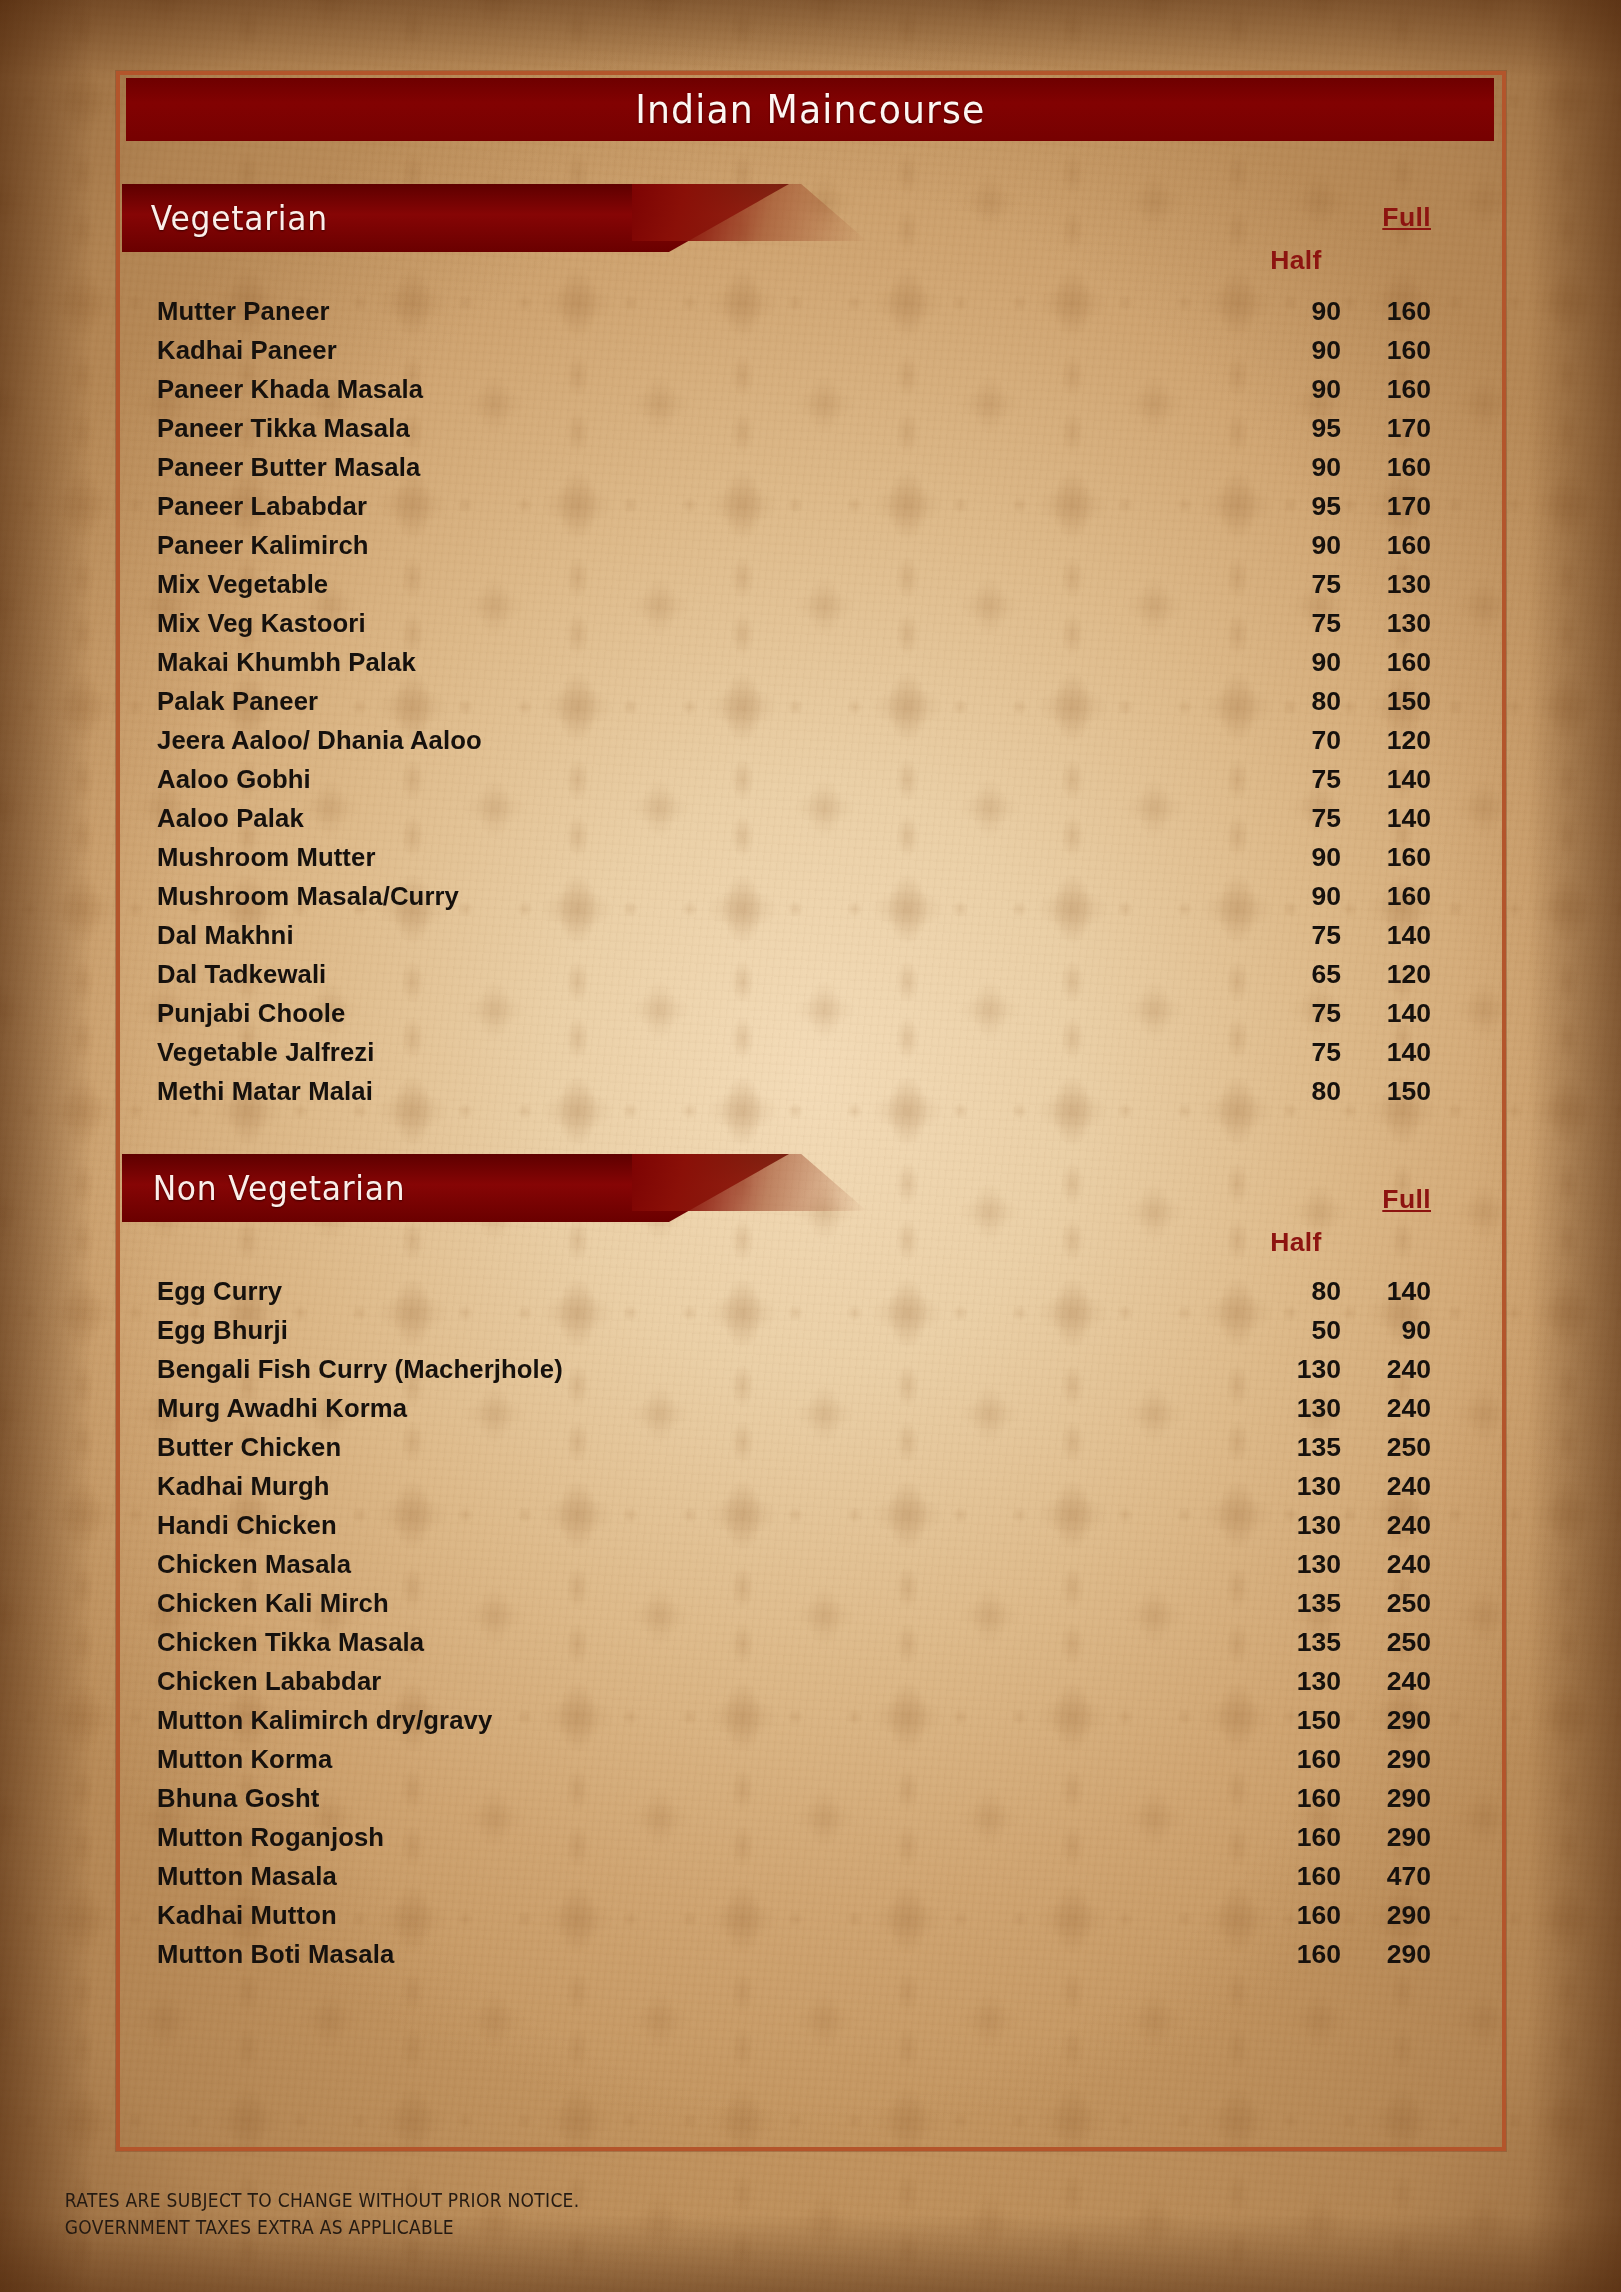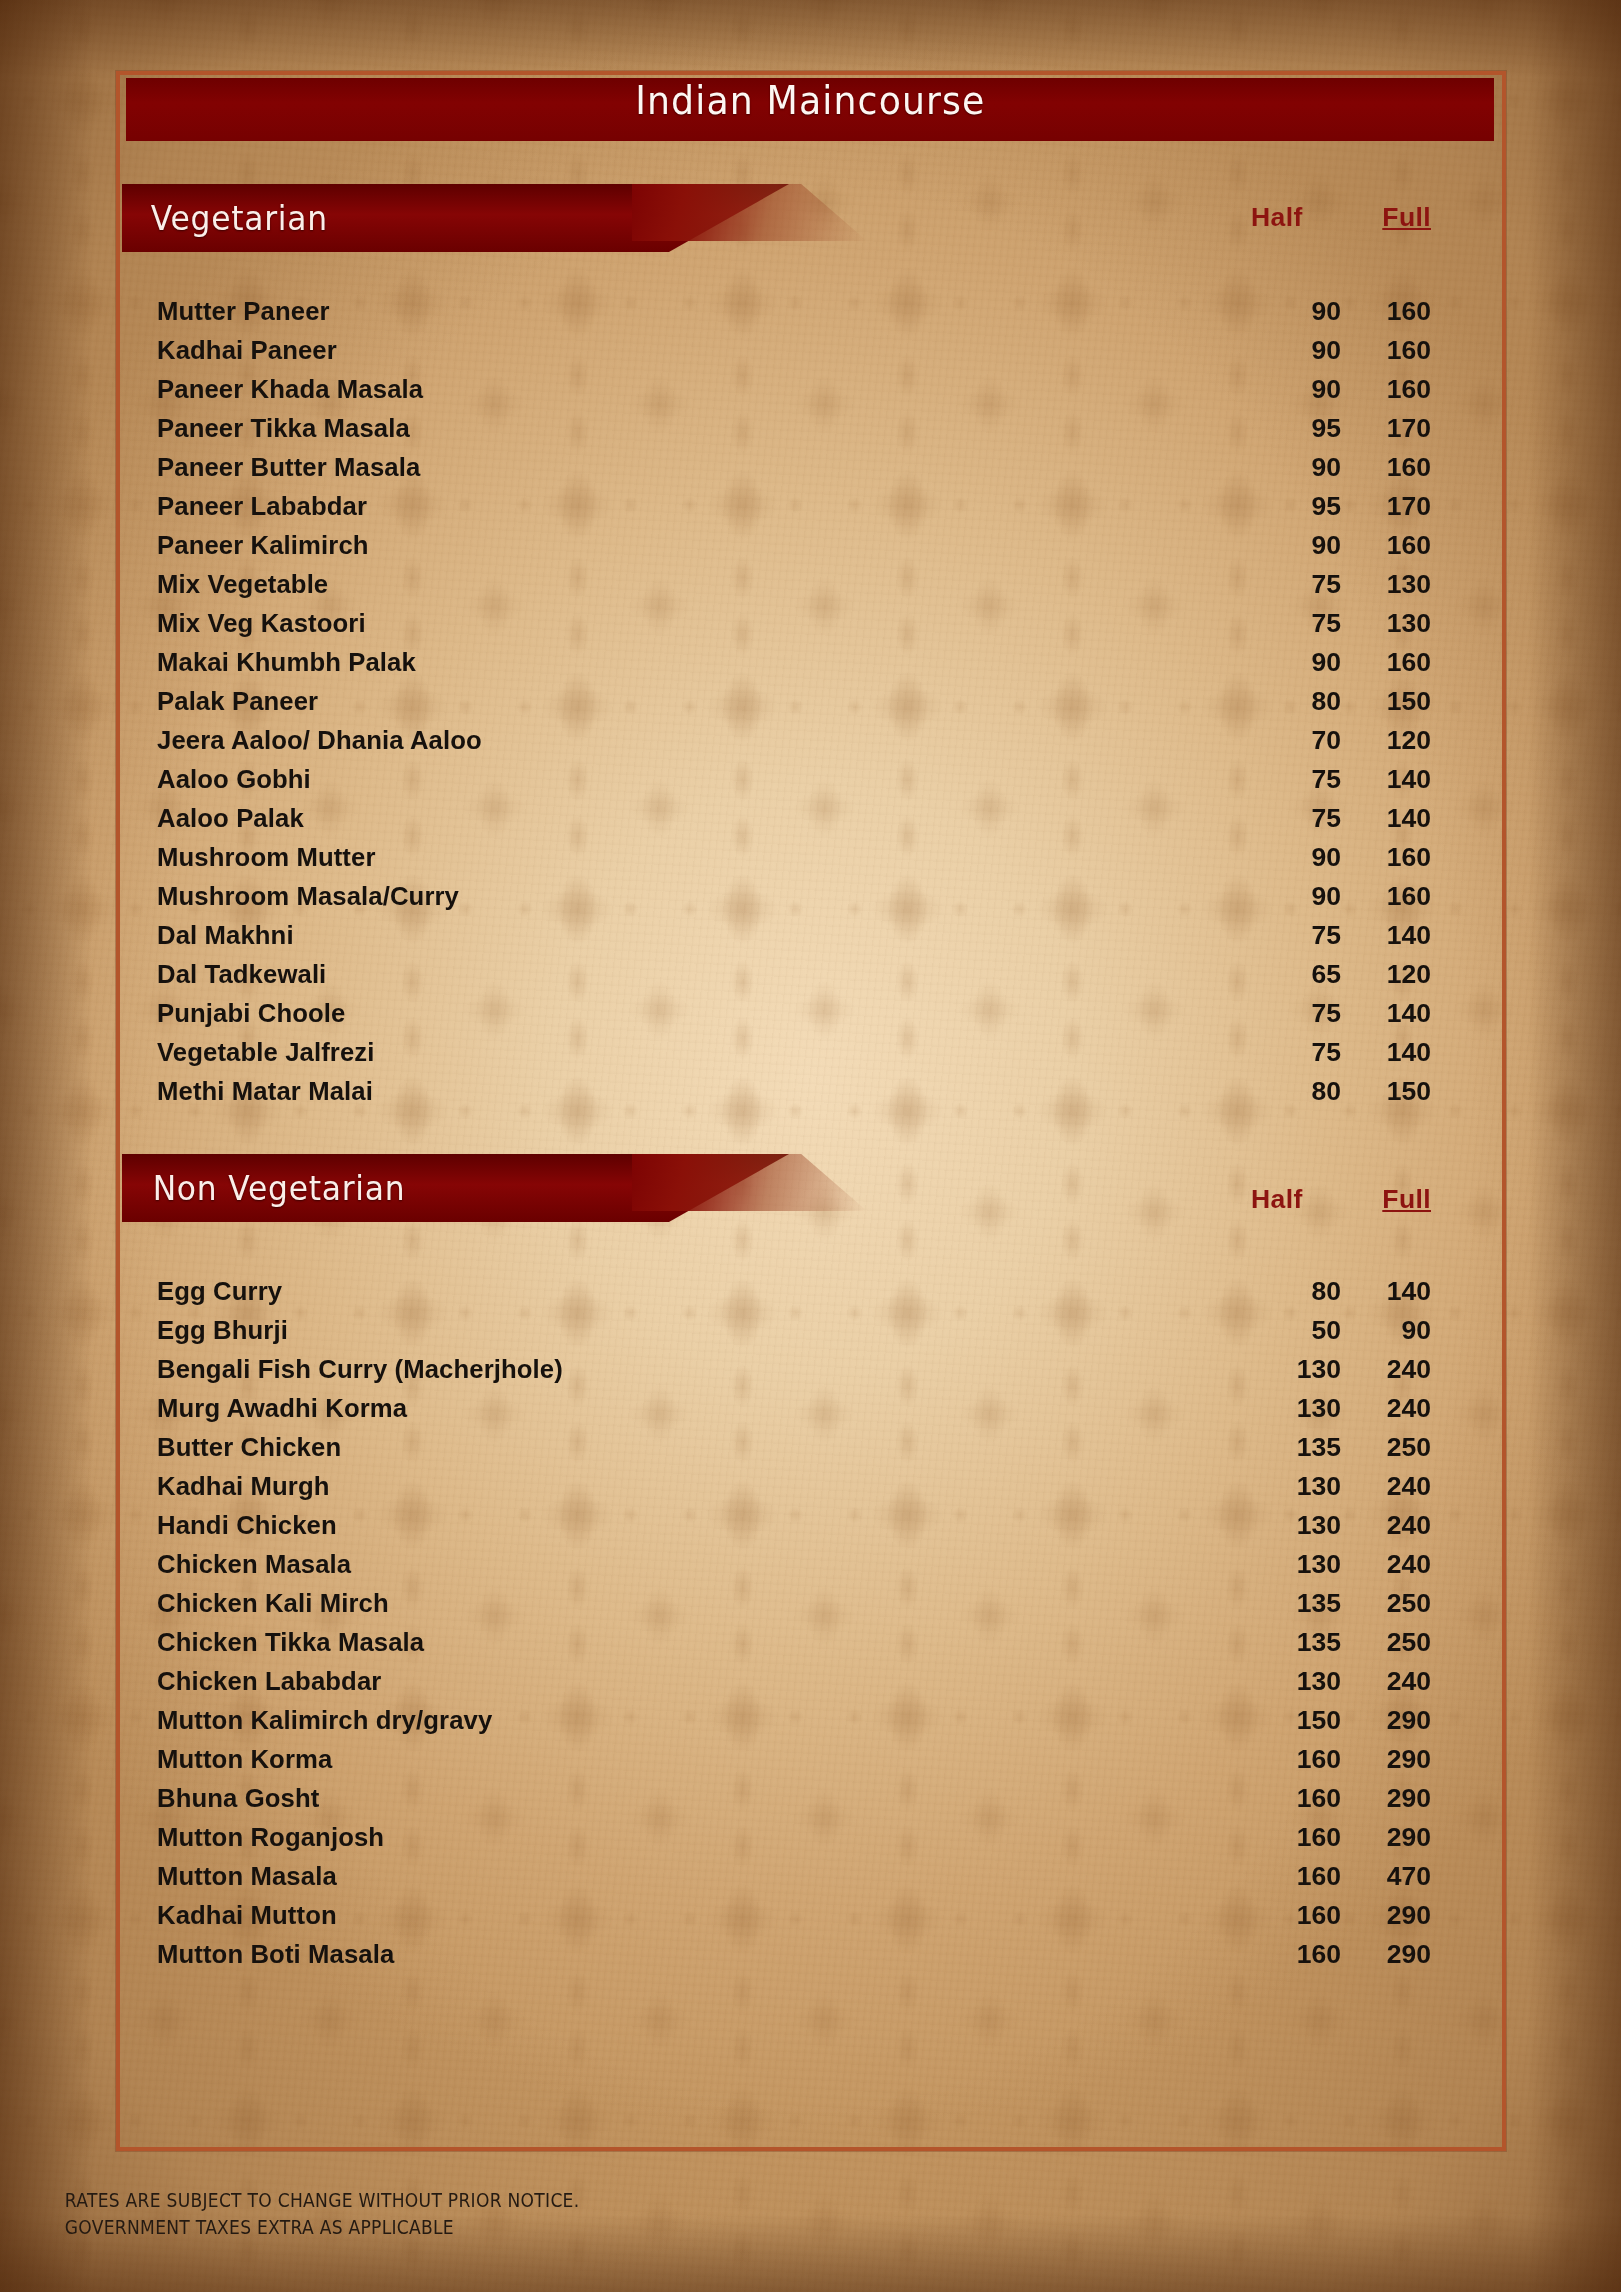--- a/index.html
+++ b/index.html
@@ -65,21 +65,21 @@
     border:4.9px solid #b3552b;
     box-sizing:border-box;
     box-shadow:0 0 0 1px rgba(120,58,28,.35);
   }
 
   
   #title-bar{
     position:absolute;left:126px;top:78px;
     width:1368px;height:63px;
     background:linear-gradient(to bottom,#6e0000 0%,#820202 40%,#760101 100%);
-    display:flex;align-items:flex-start;justify-content:center;
+    display:flex;align-items:center;justify-content:center;
   }
   #title-text{
     color:#fdf6f2;
     font-family:"DejaVu Sans",sans-serif;
     font-size:39px;font-weight:400;letter-spacing:1.2px;
     text-shadow:0 1px 2px rgba(0,0,0,.45);
     transform:scaleX(.93);
   }
 
   
@@ -110,21 +110,21 @@
 
   
   .col-headers{
     position:absolute;
     display:flex;
     font-family:"Liberation Sans",sans-serif;
     font-size:26.5px;font-weight:bold;
     color:#8d1410;
     letter-spacing:0.4px;
   }
-  .col-headers .ch-half{width:90px;text-align:left;}
+  .col-headers .ch-half{width:90px;text-align:center;margin-top:43px;}
   .col-headers .ch-full{width:90px;text-align:right;text-decoration:underline;}
 
   
   .item-list{position:absolute;left:157px;width:1274px;}
   .item-row{
     display:flex;align-items:baseline;
     height:39px;
   }
   .item-name{
     flex:1;

